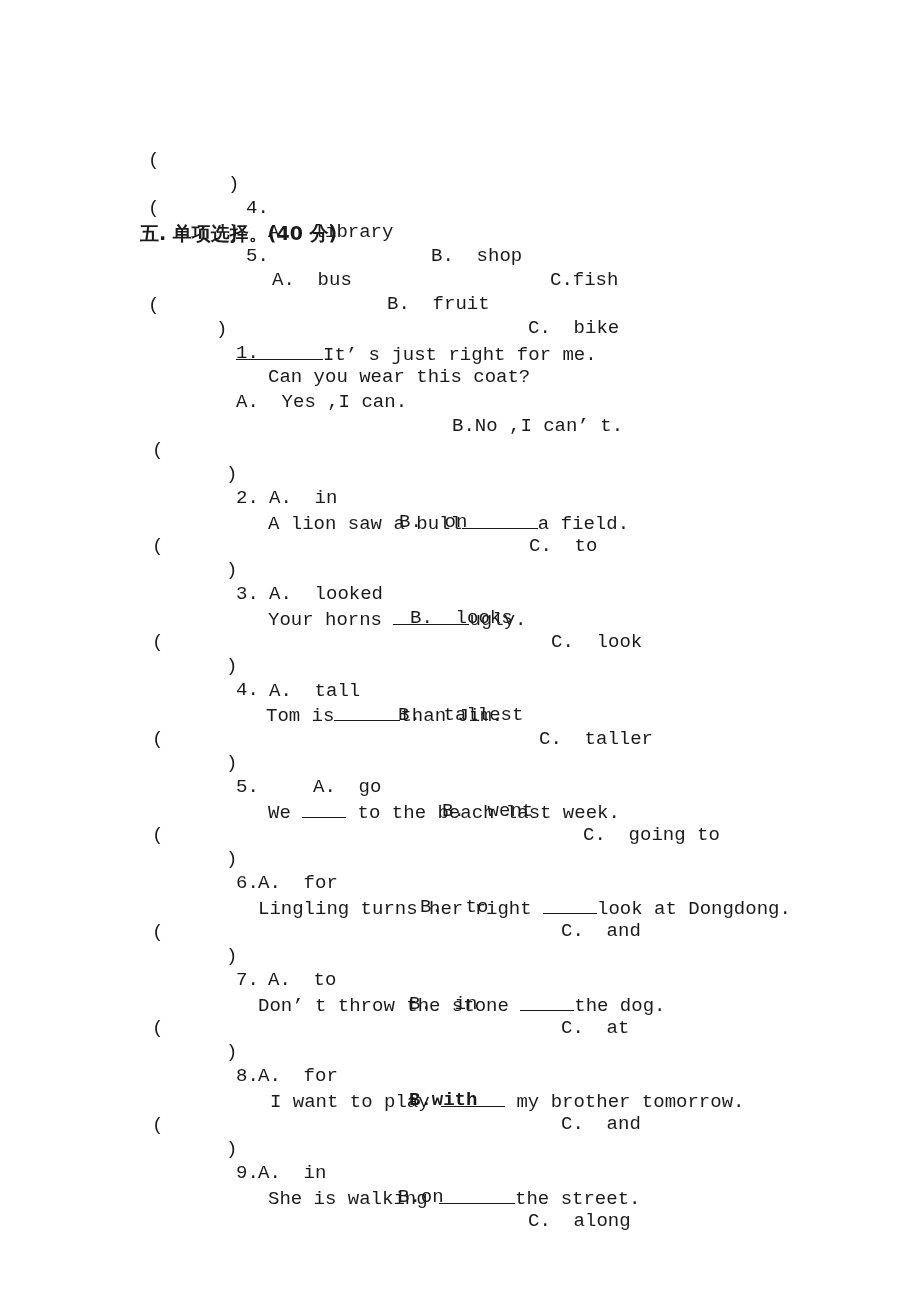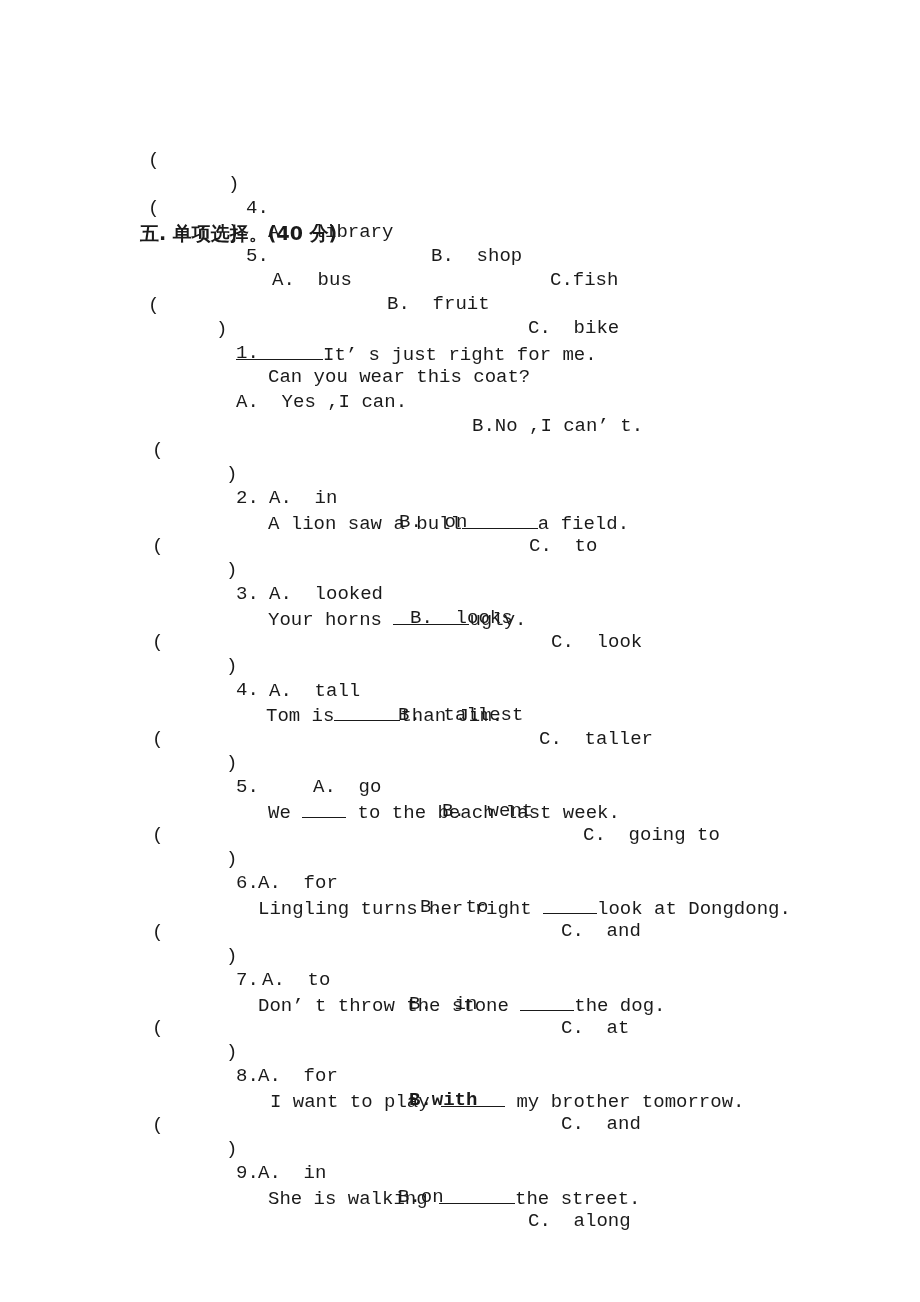--- a/index.html
+++ b/index.html
@@ -36,21 +36,21 @@
   <span class="seg" style="left:148px;">(</span>
   <span class="seg" style="left:216px;">)</span>
   <span class="seg" style="left:236px;">1.</span>
   <span class="seg" style="left:268px;">Can you wear this coat?</span>
 </div>
 <div class="line" style="top:317px;">
   <span class="seg" style="left:236px;"><span class="blank" style="width:87px;"></span><span>It’ s just right for me.</span></span>
 </div>
 <div class="line" style="top:366px;">
   <span class="seg" style="left:236px;">A.  Yes ,I can.</span>
-  <span class="seg" style="left:452px;margin-left:20px;">B.No ,I can’ t.</span>
+  <span class="seg" style="left:452px;">B.No ,I can’ t.</span>
 </div>
 
 <div class="line" style="top:414px;">
   <span class="seg" style="left:152px;">(</span>
   <span class="seg" style="left:226px;">)</span>
   <span class="seg" style="left:236px;">2.</span>
   <span class="seg" style="left:268px;"><span>A lion saw a bull</span><span class="blank" style="width:76px;"></span><span>a field.</span></span>
 </div>
 <div class="line" style="top:462px;">
   <span class="seg" style="left:269px;">A.  in</span>
@@ -106,21 +106,21 @@
   <span class="seg" style="left:561px;">C.  and</span>
 </div>
 
 <div class="line" style="top:896px;">
   <span class="seg" style="left:152px;">(</span>
   <span class="seg" style="left:226px;">)</span>
   <span class="seg" style="left:236px;">7.</span>
   <span class="seg" style="left:258px;"><span>Don’ t throw the stone </span><span class="blank" style="width:54px;"></span><span>the dog.</span></span>
 </div>
 <div class="line" style="top:944px;">
-  <span class="seg" style="left:262px;">A.  to</span>
+  <span class="seg" style="left:268px;">A.  to</span>
   <span class="seg" style="left:409px;">B.  in</span>
   <span class="seg" style="left:561px;">C.  at</span>
 </div>
 
 <div class="line" style="top:992px;">
   <span class="seg" style="left:152px;">(</span>
   <span class="seg" style="left:226px;">)</span>
   <span class="seg" style="left:236px;">8.</span>
   <span class="seg" style="left:270px;"><span>I want to play </span><span class="blank" style="width:64px;"></span><span> my brother tomorrow.</span></span>
 </div>

